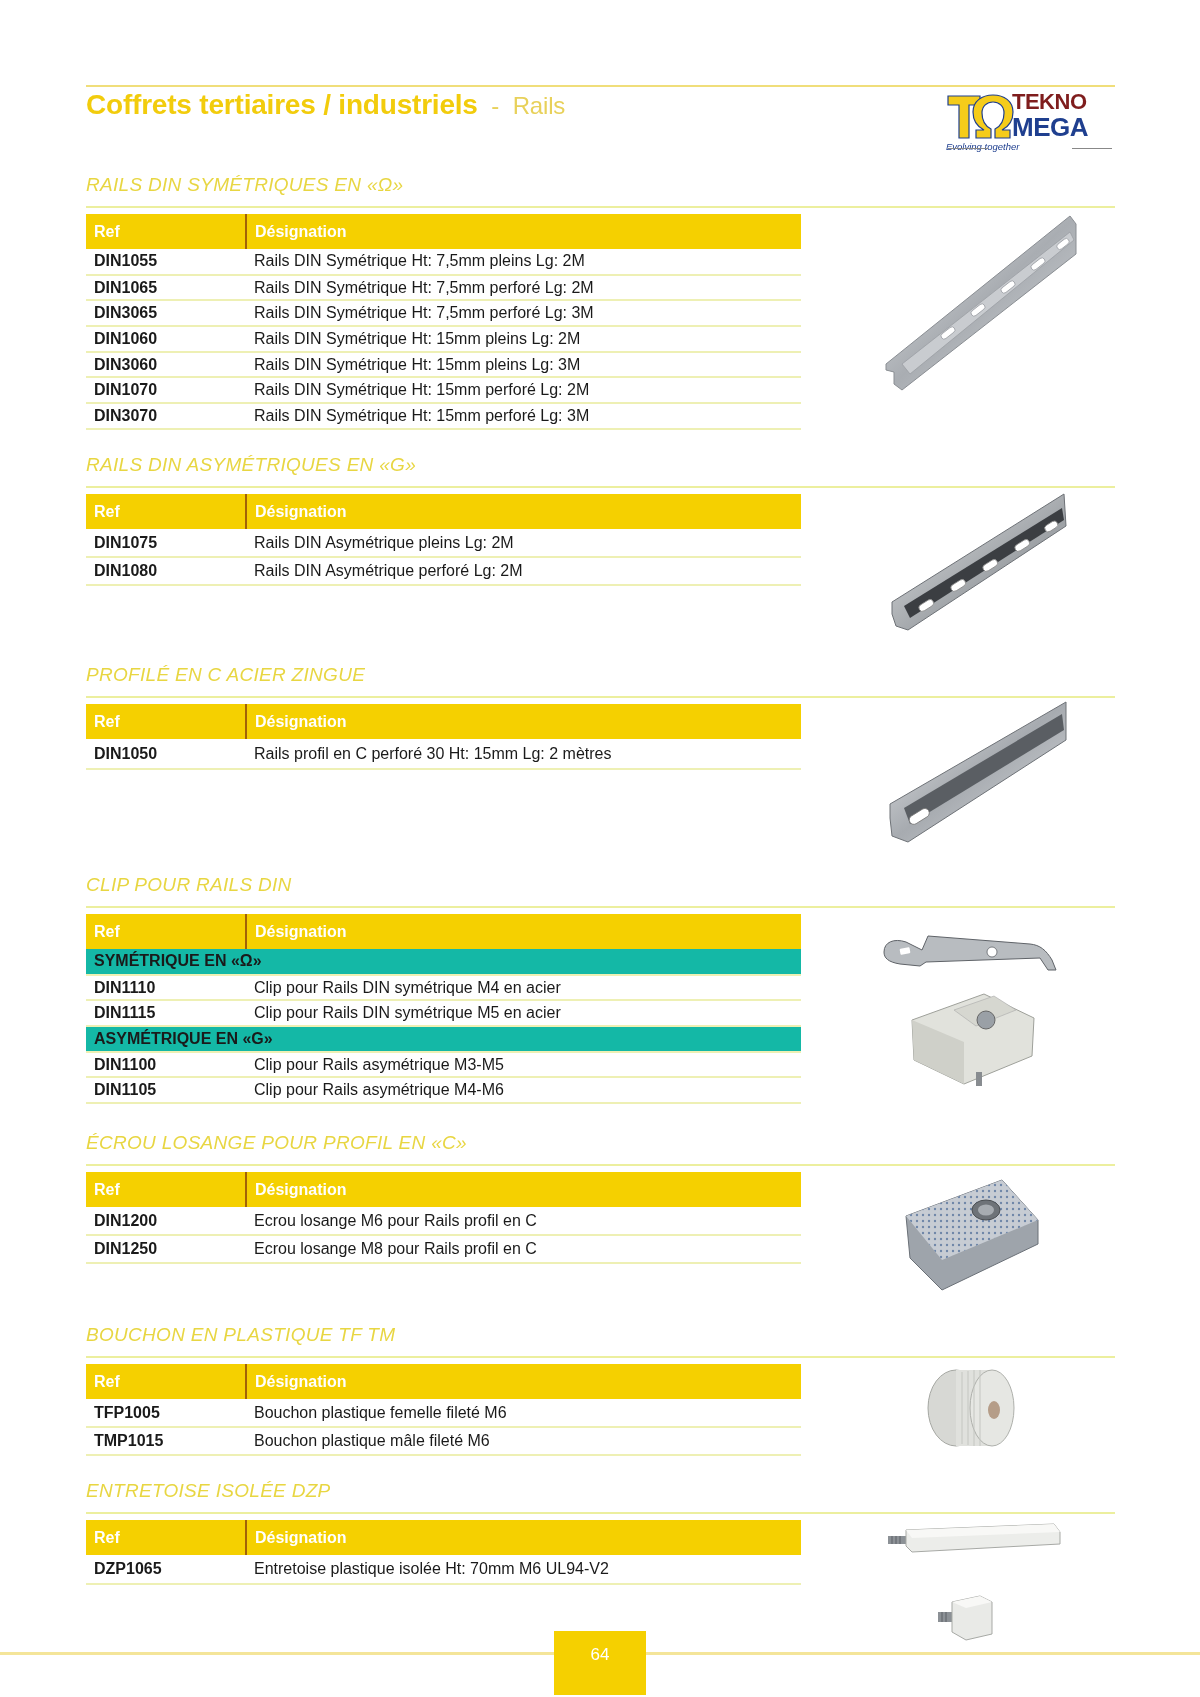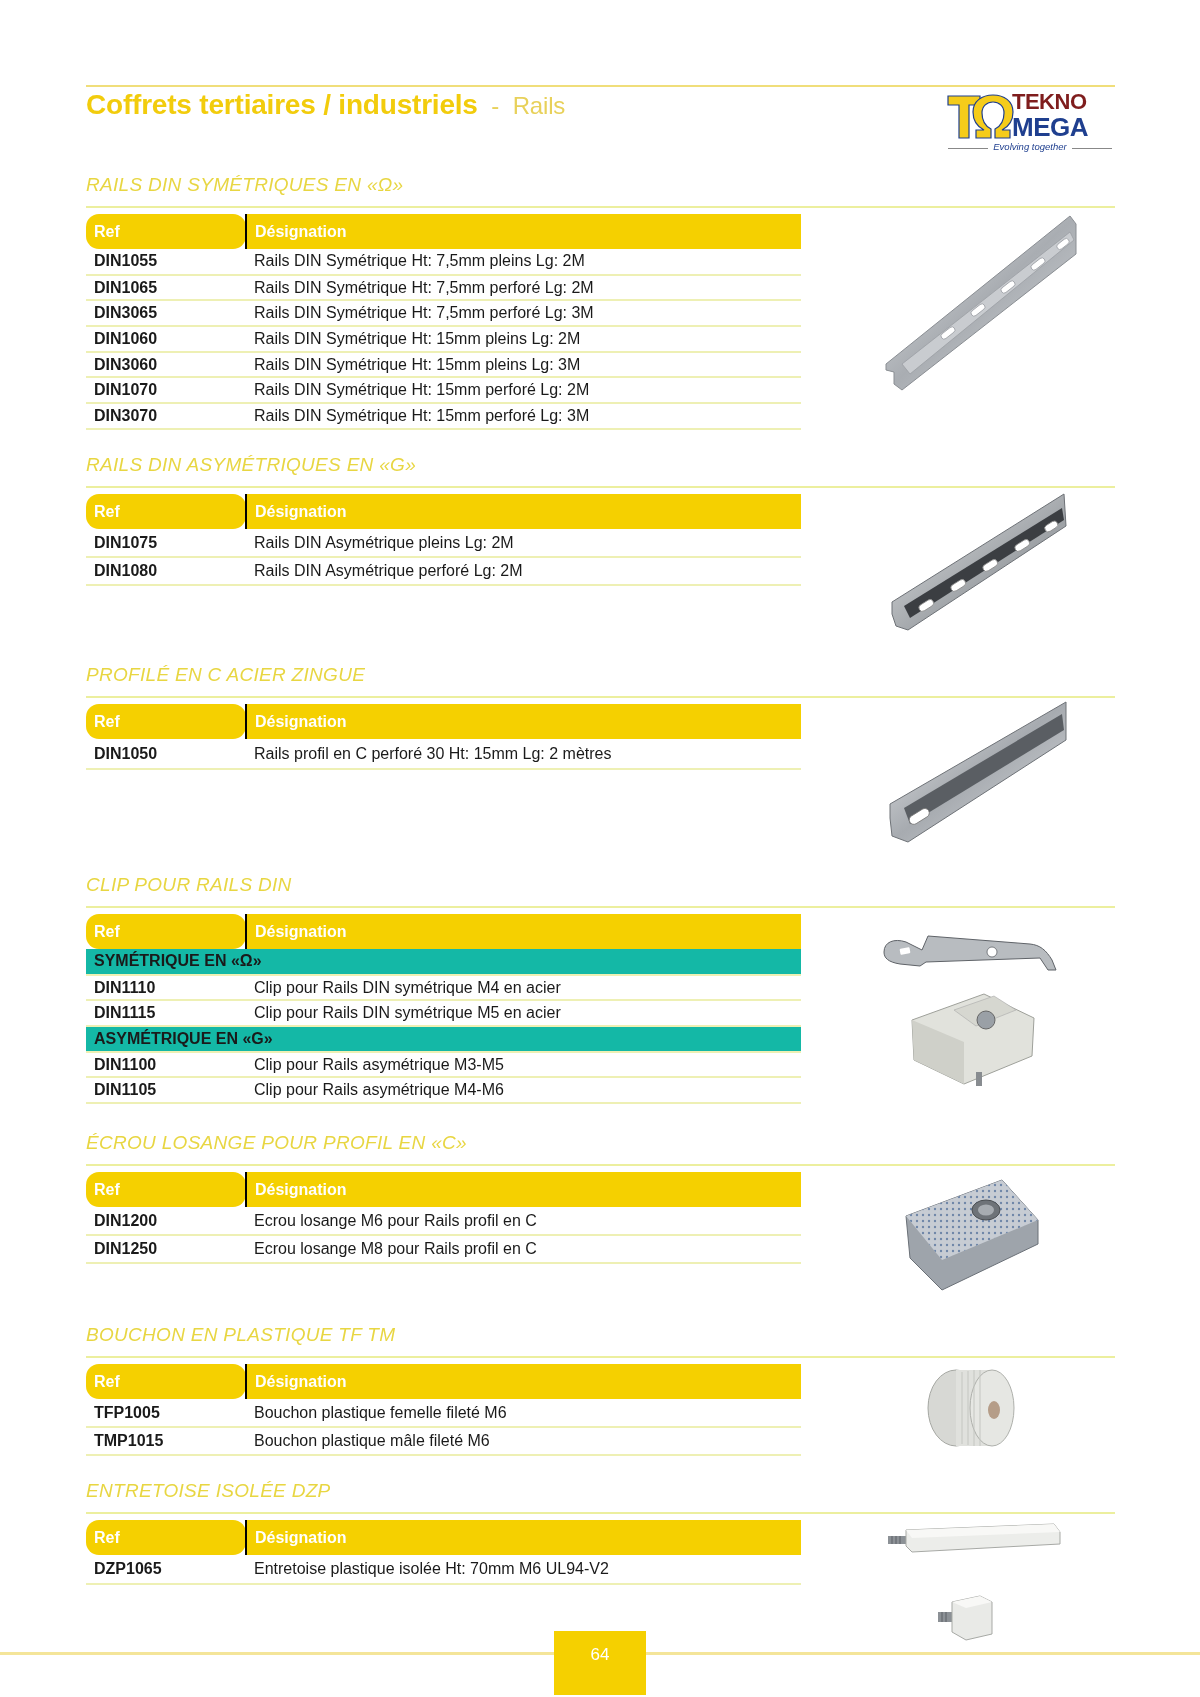--- a/index.html
+++ b/index.html
@@ -7,32 +7,32 @@
   body { position: relative; font-family: "Liberation Sans", sans-serif; color: #1a1a1a; }
 
   .page-title { position: absolute; left: 86px; top: 44px; font-size: 28px; font-weight: bold; color: #f2cc0c; letter-spacing: -0.2px; margin-top: 45px; }
   .page-title .sub { font-weight: normal; font-size: 24px; color: #e8d15a; margin-left: 6px; }
   .title-rule { position: absolute; left: 86px; top: 85px; width: 1029px; height: 2px; background: #f0de7a; }
 
   .logo { position: absolute; left: 946px; top: 93px; width: 168px; height: 62px; }
   .logo .omega { position: absolute; left: 0; top: 0; width: 70px; height: 48px; }
   .logo .tekno { position: absolute; left: 66px; top: -2px; font-size: 22px; font-weight: bold; color: #7f1d1d; line-height: 22px; letter-spacing: -0.5px; text-align: right; }
   .logo .mega { position: absolute; left: 66px; top: 21px; font-size: 26px; font-weight: bold; color: #1f3f8f; line-height: 26px; letter-spacing: -0.5px; }
-  .logo .tagline { position: absolute; left: 0; top: 48px; width: 168px; text-align: center; font-size: 9.5px; font-style: italic; color: #1f3f8f; }
+  .logo .tagline { position: absolute; left: 0; top: 48px; width: 168px; font-size: 9.5px; font-style: italic; color: #1f3f8f; }
   .logo .tagline::before, .logo .tagline::after { content: ""; position: absolute; top: 7px; width: 40px; height: 1px; background: #888; }
   .logo .tagline::before { left: 2px; }
   .logo .tagline::after { right: 2px; }
 
   .section { position: absolute; left: 86px; width: 1029px; }
   .section-title { font-size: 19px; font-style: italic; font-weight: normal; color: #e8d642; letter-spacing: 0.3px; height: 30px; line-height: 30px; }
   .section-rule { height: 2px; background: #ecef9e; margin-top: 6px; }
 
   table { position: absolute; left: 0; width: 715px; border-collapse: collapse; }
   thead th { background: #f5d000; color: #ffffff; font-size: 16px; font-weight: bold; text-align: left; height: 35px; padding: 0 8px; }
-  thead th.ref { width: 160px; border-right: 2px solid #000000; border-radius: 13px; }
+  thead th.ref { width: 160px; border-right: 2px solid #a16207; }
   tbody td { font-size: 16px; height: 25.7px; padding: 0 8px; border-bottom: 2px solid #eef0b4; vertical-align: middle; }
   tbody td.ref { font-weight: bold; width: 160px; }
   tbody tr.group td { background: #14b8a6; font-weight: bold; font-size: 16px; }
 
   .product-img { position: absolute; }
   .page-number-rule { position: absolute; left: 0; top: 1652px; width: 1200px; height: 3px; background: #f4e599; }
   .page-number { position: absolute; left: 554px; top: 1631px; width: 92px; height: 64px; background: #f5d000; color: #ffffff; font-size: 17px; text-align: center; line-height: 48px; }
 </style>
 </head>
 <body>

